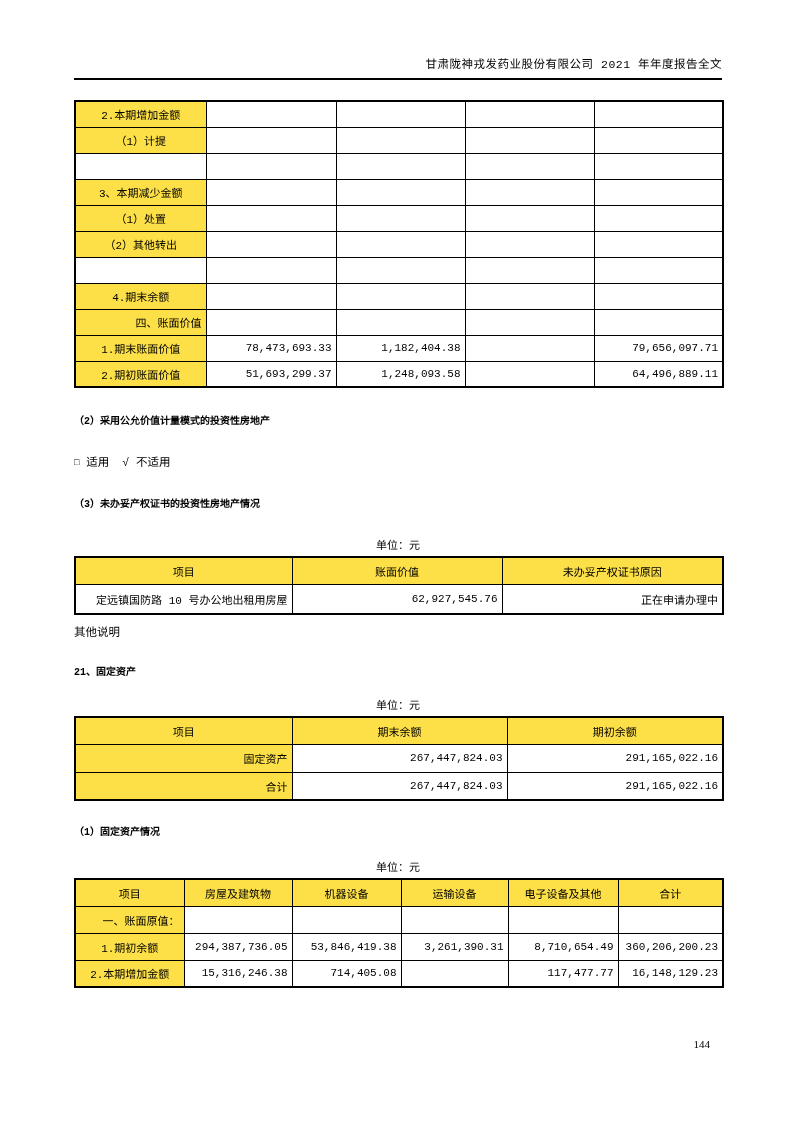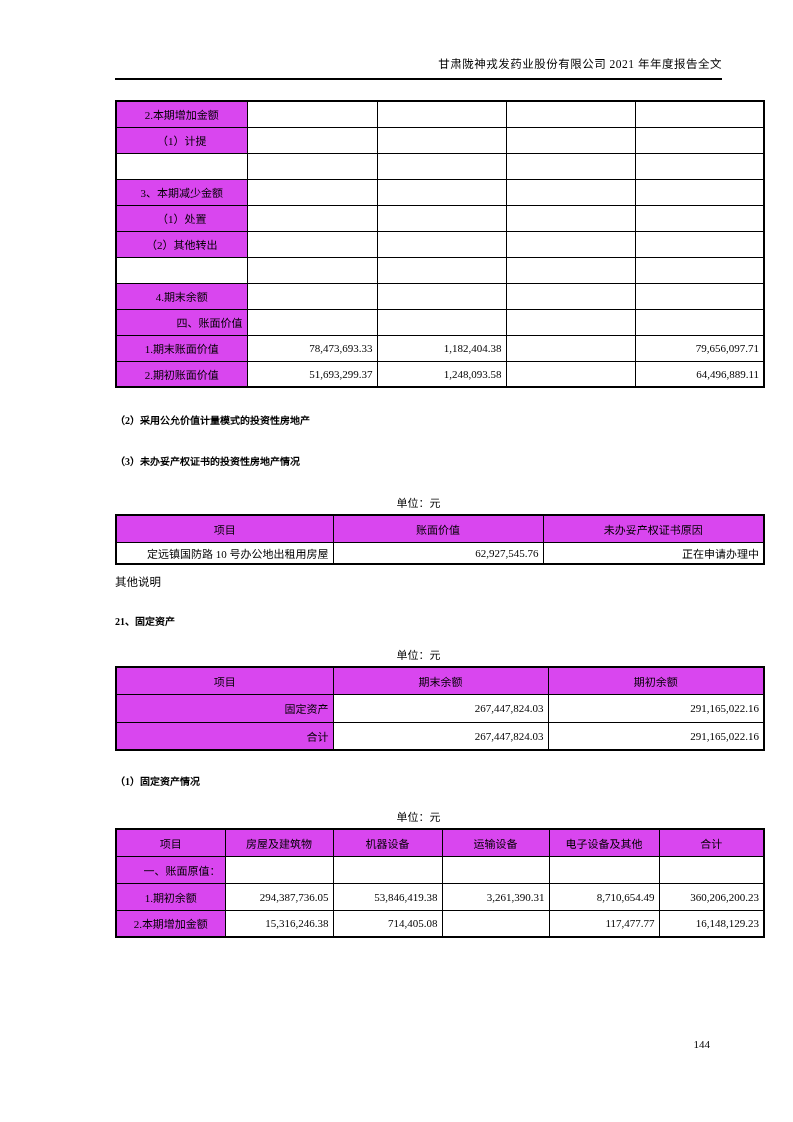--- a/index.html
+++ b/index.html
@@ -1,41 +1,41 @@
 <!DOCTYPE html>
 <html lang="zh-CN"><head>
 <meta charset="utf-8">
 <style>
   html,body{margin:0;padding:0;background:#ffffff;}
   body{
     width:793px;height:1122px;
     font-family:"Liberation Serif","DejaVu Serif",serif;
     color:#000;position:relative;box-sizing:border-box;
   }
-  .page{padding:55px 71px 0 115px;box-sizing:border-box;}
+  .page{padding:55px 71px 0 74px;box-sizing:border-box;font-family:Liberation Mono, monospace;}
   .doc-header{
     text-align:right;font-size:11.5px;letter-spacing:.5px;
     padding-bottom:7px;border-bottom:2px solid #000;
   }
   table.t{
     border-collapse:collapse;table-layout:fixed;width:648px;
     font-size:11px;
   }
   table.t td,table.t th{
     border:1px solid #000;padding:0 4px;overflow:hidden;
     font-weight:normal;vertical-align:middle;box-sizing:border-box;
   }
   table.t{border:2px solid #000;}
-  .shaded{background:#d946ef;}
+  .shaded{background:#fde047;}
   .center{text-align:center;}
   .left{text-align:right;}
   .num{text-align:right;}
   .t1 td{height:26px;}
   .t2 th{height:27px;}
-  .t2 td{height:22px;}
+  .t2 td{height:30px;}
   .t3 th{height:27px;}
   .t3 td{height:28px;}
   .t4 th{height:27px;}
   .t4 td{height:27px;}
   .heading{font-size:10px;font-weight:bold;margin:0;}
   .h-fv{margin-top:24px;}
   .h-cert{margin-top:26px;}
   .h-fixed{margin-top:24px;}
   .h-fadetail{margin-top:22px;}
   .applicability{margin-top:26px;font-size:11.5px;}
@@ -144,20 +144,26 @@
         <td class="num">51,693,299.37</td>
         <td class="num">1,248,093.58</td>
         <td class="num"></td>
         <td class="num">64,496,889.11</td>
       </tr>
     </tbody>
   </table>
 
   <p class="heading h-fv">（2）采用公允价值计量模式的投资性房地产</p>
 
+  <div class="applicability">
+    <span class="box">□</span>
+    <span>适用</span>
+    <span class="check">√</span>
+    <span>不适用</span>
+  </div>
 
   <p class="heading h-cert">（3）未办妥产权证书的投资性房地产情况</p>
 
   <div class="unit">单位：元</div>
 
   <table class="t t2 tbl-after-unit">
     <colgroup>
         <col style="width:217px">
         <col style="width:210px">
         <col style="width:221px">

